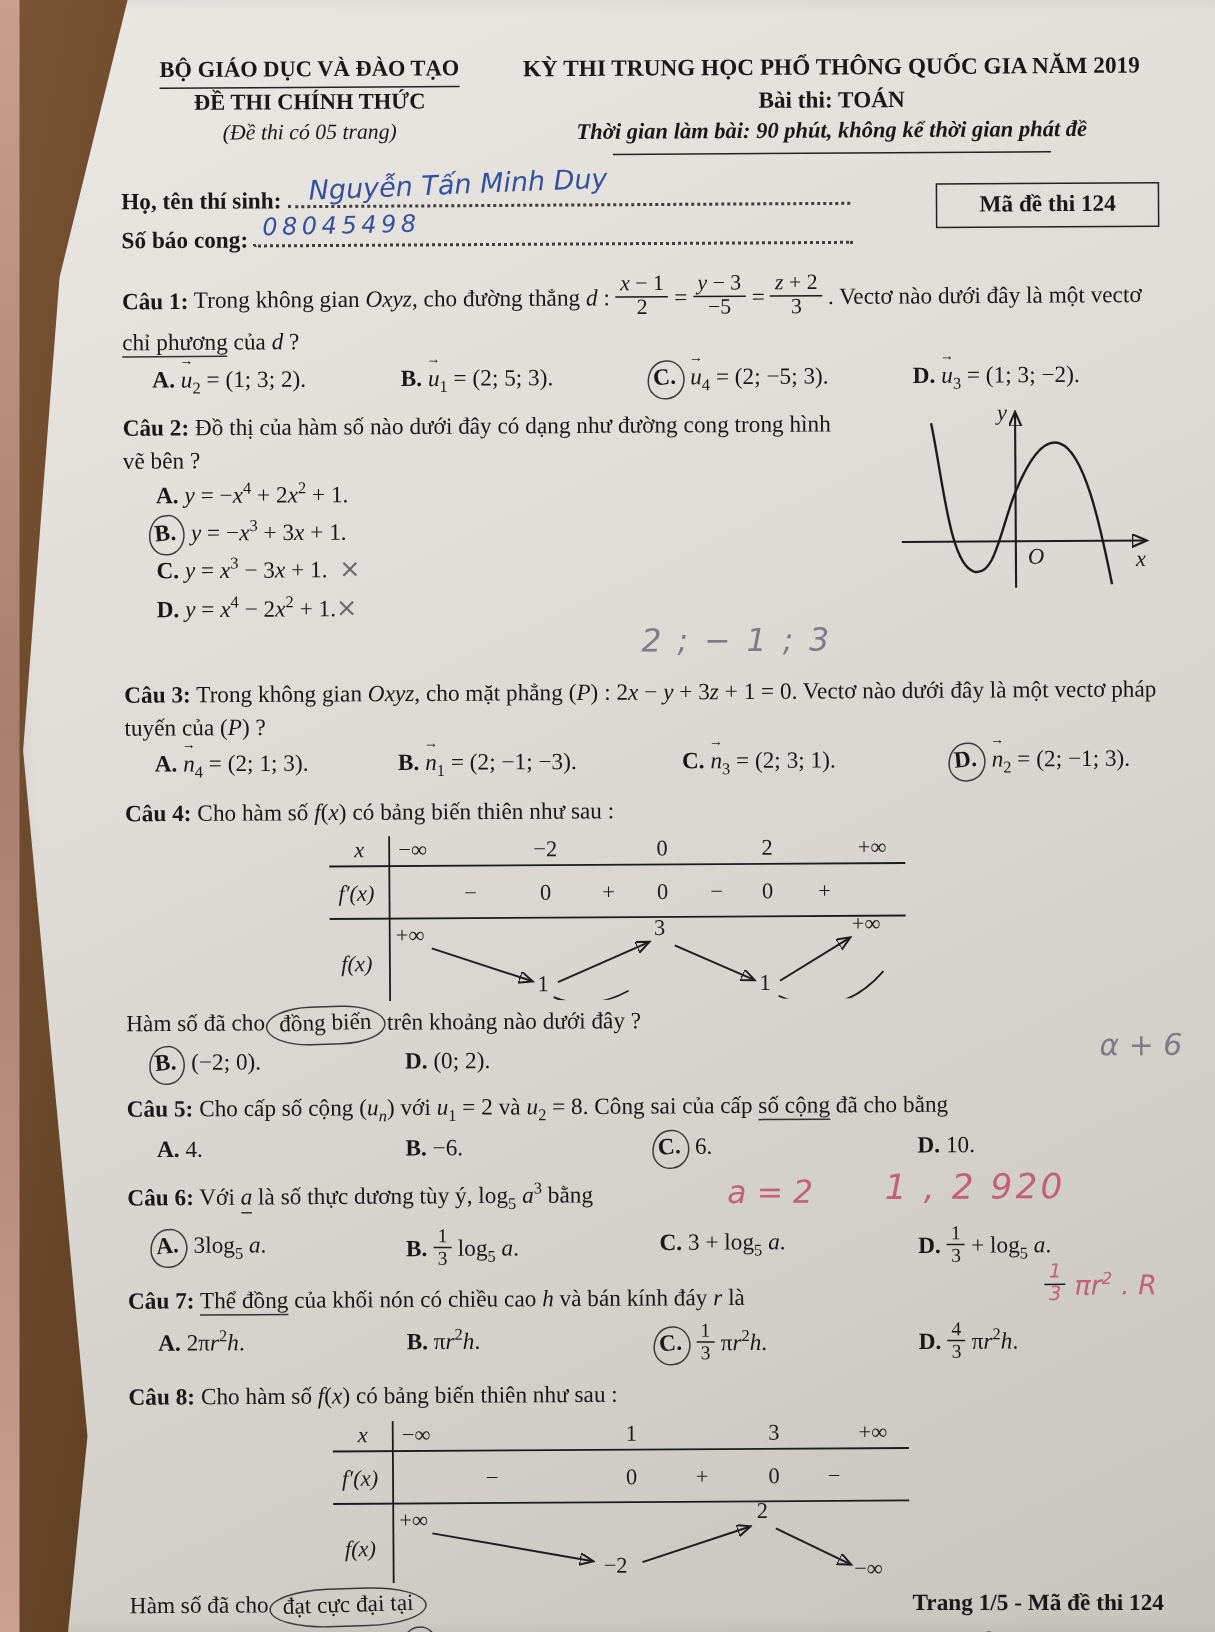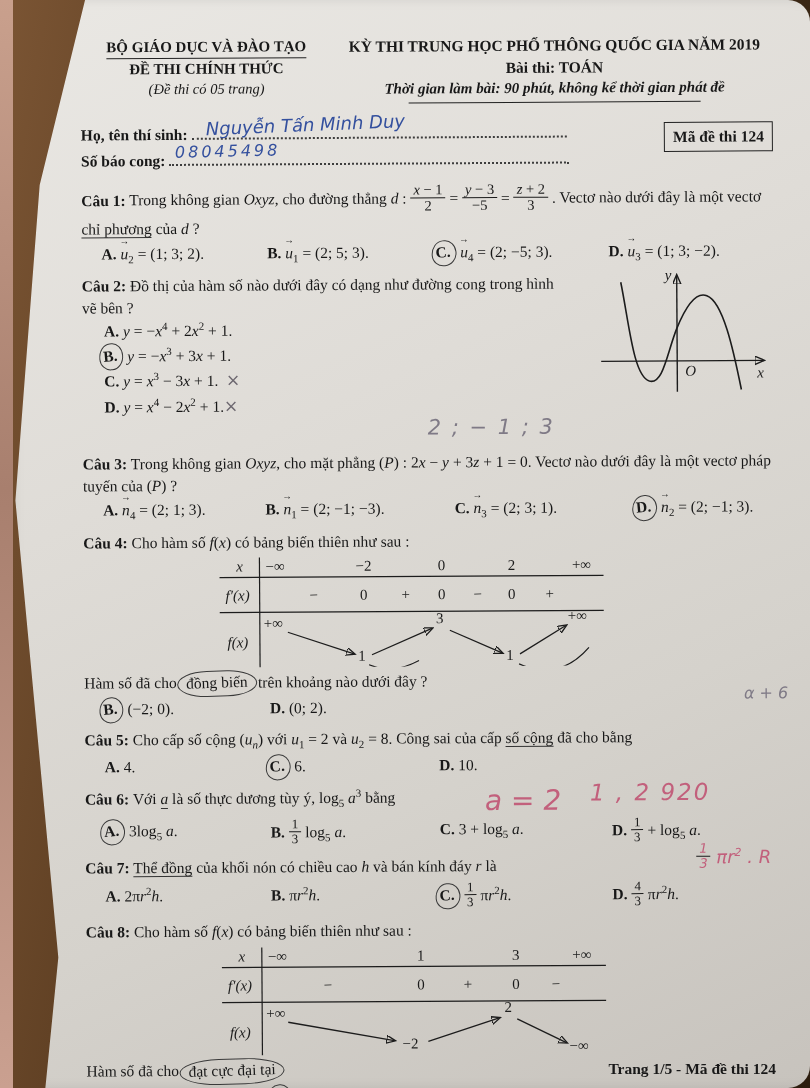--- a/index.html
+++ b/index.html
@@ -3,42 +3,42 @@
 <meta charset="utf-8">
 <style>
   html,body{margin:0;padding:0;width:810px;height:1088px;overflow:hidden;}
   body{background:linear-gradient(100deg,#7b5534 0%,#5d3e22 28%,#46301a 62%,#2c1d0e 100%);
        font-family:"Liberation Serif",serif;color:#181818;}
   .pink-strip{position:absolute;left:0;top:0;width:13px;height:100%;
        background:linear-gradient(#c9a08d,#a87f6e 45%,#caa090);z-index:0;}
   .paper{position:absolute;inset:0;z-index:1;
        clip-path:polygon(10.5% 0%,100% 0%,100% 100%,5.6% 100%,7.2% 88%,1.9% 46%,4.9% 17%);
        background:linear-gradient(155deg,#eae8e4 0%,#dfdcd7 38%,#d5d2cc 68%,#c7c3bd 100%);
-       box-shadow:inset 14px 0 20px -12px rgba(0,0,0,.4);border-radius:22px;}
+       box-shadow:inset 14px 0 20px -12px rgba(0,0,0,.4);}
   .content{position:absolute;left:0;top:0;right:0;padding:38px 34px 0 80px;
        transform:rotate(-0.35deg);transform-origin:top left;font-size:15.5px;line-height:1.4;}
   
   .hdr{display:flex;}
   .hdr-left{width:252px;text-align:center;font-weight:bold;font-size:15px;line-height:1.35;}
   .hdr-left .ministry{display:inline-block;border-bottom:1.4px solid #222;padding-bottom:1px;}
   .hdr-left .note{font-weight:normal;font-style:italic;font-size:14.5px;}
   .hdr-right{flex:1;text-align:center;font-weight:bold;font-size:15.5px;line-height:1.4;}
   .hdr-right .time{font-style:italic;font-size:15px;}
   .hdr-rule{width:292px;border-bottom:1.6px solid #222;margin:3px auto 0;}
   
   .cand{margin-top:17px;display:flex;align-items:flex-start;}
   .cand-left{flex:1;font-weight:bold;font-size:15.5px;line-height:1.65;}
   .dots{display:inline-block;border-bottom:2.2px dotted #3d3d3d;position:relative;height:14px;}
   .hw{font-family:"DejaVu Sans",sans-serif;font-style:italic;font-weight:normal;}
   .blue{color:#34509e;}
   .pencil{color:#7f7a86;}
   .pink{color:#c2607c;}
   .hw-name{position:absolute;left:14px;top:-13px;font-size:18px;transform:rotate(-2deg);white-space:nowrap;}
   .hw-id{position:absolute;left:6px;top:-11px;font-size:16px;letter-spacing:3px;transform:rotate(-1deg);}
-  .code-box{border:1.8px solid #222;padding:3px 8px;font-weight:bold;font-size:15.5px;margin:3px 4px 0 0;}
+  .code-box{border:1.8px solid #222;padding:3px 28px;font-weight:bold;font-size:15.5px;margin:3px 4px 0 0;}
   
   .q{margin-top:8px;position:relative;}
   .qlabel{font-weight:bold;}
   .optrow{display:grid;grid-template-columns:24.5% 25% 25.5% 25%;padding-left:20px;margin-top:3px;}
   .opt{white-space:nowrap;}
   .u{border-bottom:1.4px solid #333;padding-bottom:.5px;}
   .circ{display:inline-block;border:1.7px solid #3a3a3a;border-radius:50% 46% 52% 48%/58% 50% 54% 46%;
         padding:0 5px 2px 3px;margin:-2px 0 -2px -5px;transform:rotate(-5deg);}
   .circw{display:inline-block;border:1.7px solid #3a3a3a;border-radius:46%/62%;
         padding:0 8px 2px;margin:-2px -3px;transform:rotate(-1.5deg);}
@@ -53,21 +53,21 @@
   
   .q2body{position:relative;padding-right:215px;}
   .q2opts{padding-left:22px;line-height:1.5;}
   .q2graph{position:absolute;right:0;top:-8px;}
   .q2note{margin:-4px 0 0 345px;font-size:21px;letter-spacing:2px;}
   
   .bbt{margin:3px 0 0 130px;display:block;}
   svg text{font-family:"Liberation Serif",serif;font-size:15px;fill:#1c1c1c;}
   svg .it{font-style:italic;}
   svg line,svg path{stroke:#1c1c1c;fill:none;}
-  .note-abs{position:absolute;font-size:16px;}
+  .note-abs{position:absolute;font-size:20px;}
   .footer{position:absolute;right:34px;bottom:10px;font-weight:bold;font-size:15.5px;z-index:2;}
 </style>
 </head>
 <body>
 
 <div class="pink-strip"></div>
 
 <div class="paper">
 <div class="content">
 
@@ -208,29 +208,30 @@
       <span class="opt"><b>D.</b> (0; 2).</span>
       <span class="note-abs hw pencil" style="right:-8px;top:-12px;">α + 6</span>
     </div>
   </div>
 
   <div class="q">
     <span class="qlabel">Câu 5:</span>
     <span>Cho cấp số cộng (<i>u<sub>n</sub></i>) với <i>u</i><sub>1</sub> = 2 và <i>u</i><sub>2</sub> = 8. Công sai của cấp <span class="u">số cộng</span> đã cho bằng</span>
     <div class="optrow">
       <span class="opt"><b>A.</b> 4.</span>
+      <span class="opt"><b>B.</b> −6.</span>
       <span class="opt"><span class="circ"><b>C.</b></span> 6.</span>
       <span class="opt"><b>D.</b> 10.</span>
     </div>
   </div>
 
   <div class="q">
     <span class="qlabel">Câu 6:</span>
     <span>Với <i class="u">a</i> là số thực dương tùy ý, log<sub>5</sub> <i>a</i><sup>3</sup> bằng</span>
-    <span class="note-abs hw pink" style="left:400px;top:-4px;font-size:28px;">a = 2</span>
+    <span class="note-abs hw pink" style="left:400px;top:-4px;font-size:21px;">a = 2</span>
     <span class="note-abs hw pink" style="left:505px;top:-8px;font-size:23px;letter-spacing:2px;">1 , 2 920</span>
     <div class="optrow" style="margin-top:7px;">
       <span class="opt"><span class="circ"><b>A.</b></span> 3log<sub>5</sub> <i>a</i>.</span>
       <span class="opt"><b>B.</b> <span class="frac sm">
               <span class="fn">1</span>
               <span class="fd">3</span>
             </span> log<sub>5</sub> <i>a</i>.</span>
       <span class="opt"><b>C.</b> 3 + log<sub>5</sub> <i>a</i>.</span>
       <span class="opt"><b>D.</b> <span class="frac sm">
               <span class="fn">1</span>

